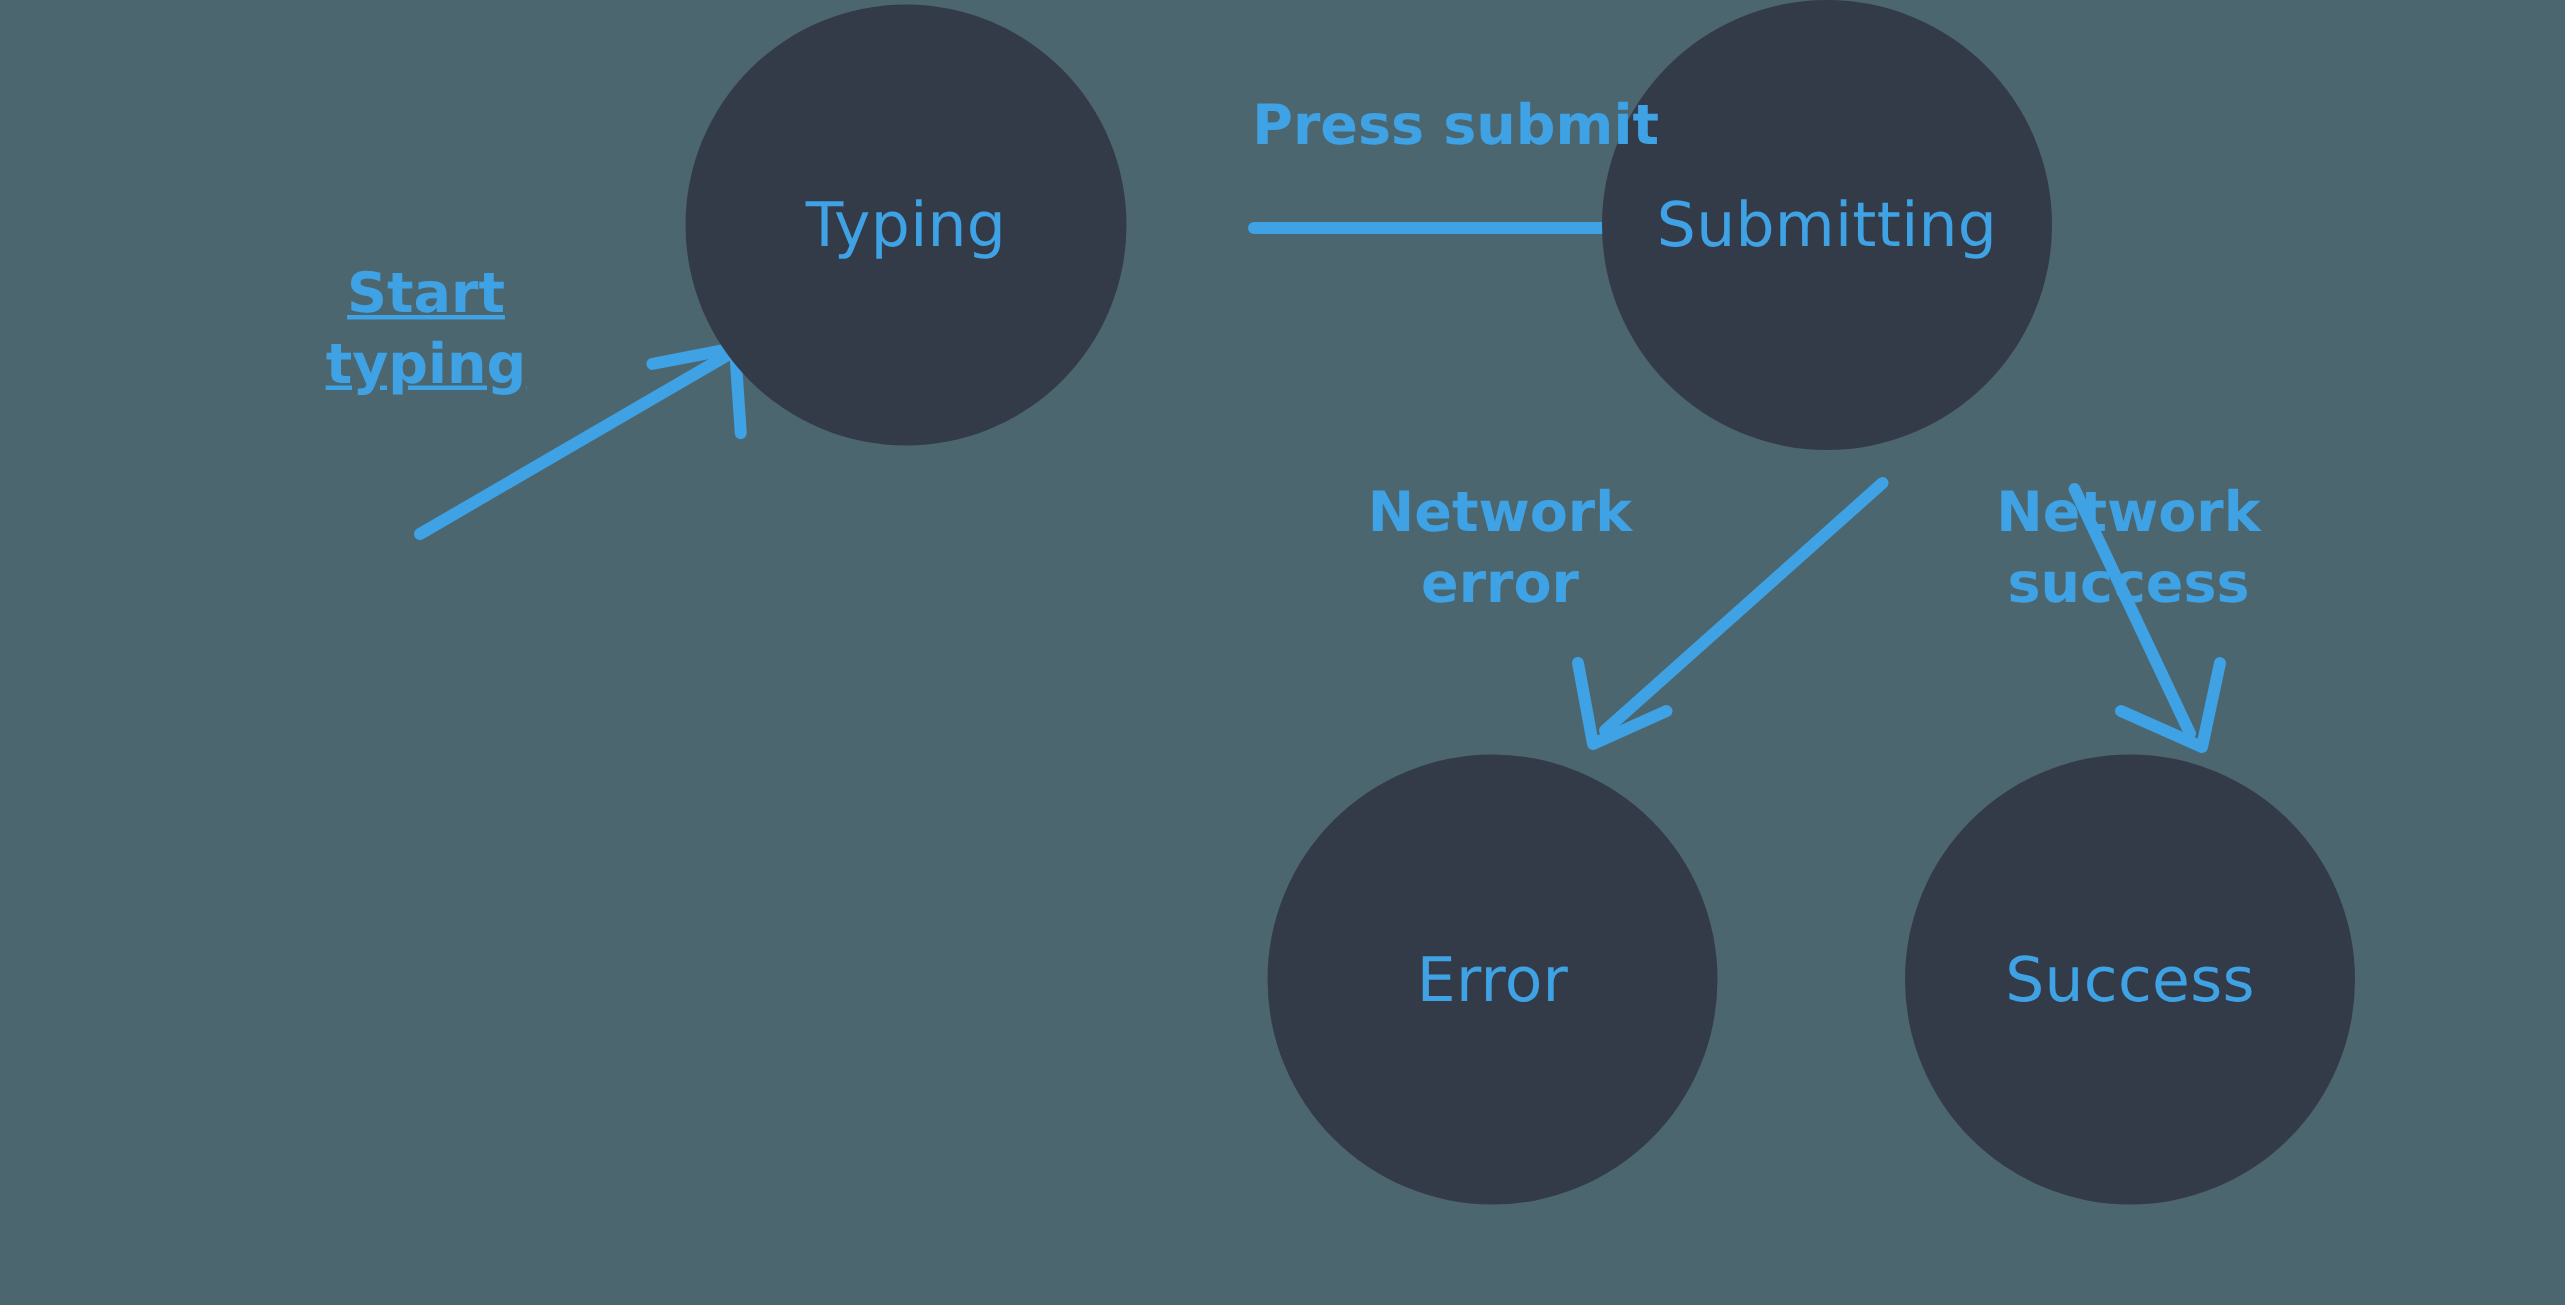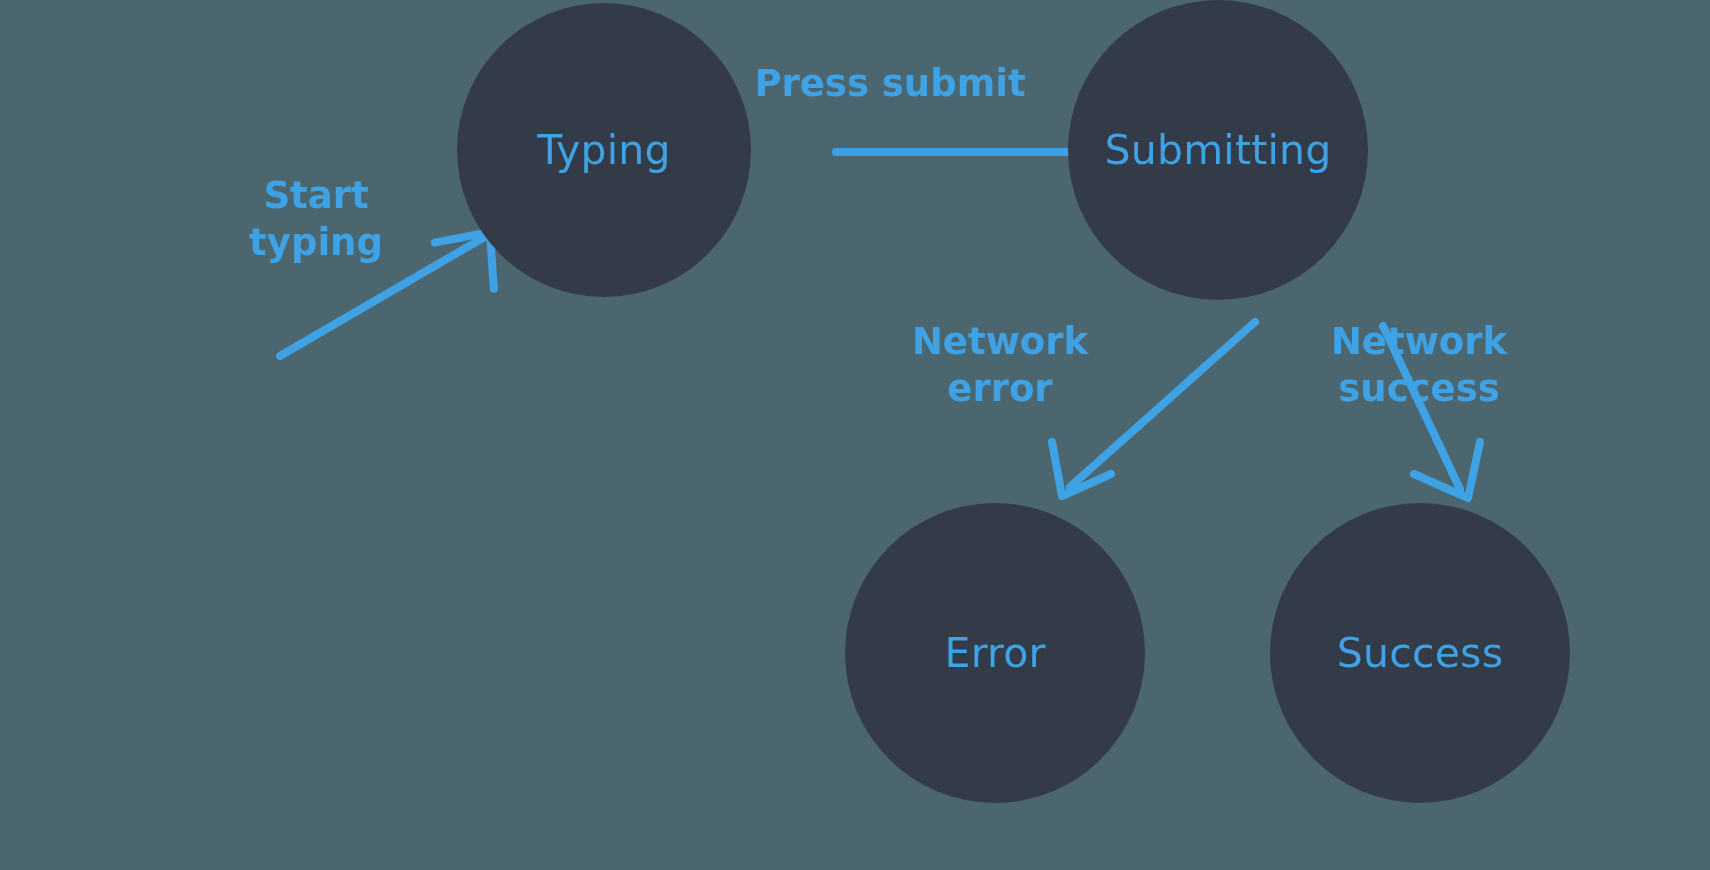--- a/index.html
+++ b/index.html
@@ -96,24 +96,24 @@
   </div>
 
   <div class="state-node" style="left:845px; top:503px; width:300px; height:300px;">
     <span class="state-label">Error</span>
   </div>
 
   <div class="state-node" style="left:1270px; top:503px; width:300px; height:300px;">
     <span class="state-label">Success</span>
   </div>
 
-  <div class="edge-label" style="left:176px; top:172px; width:280px;">Start
+  <div class="edge-label" style="left:144px; top:172px; width:280px;text-decoration:underline;">Start
 typing</div>
 
-  <div class="edge-label" style="left:690px; top:60px; width:400px;">Press submit</div>
+  <div class="edge-label" style="left:706px; top:60px; width:400px;text-align:right;">Press submit</div>
 
   <div class="edge-label" style="left:860px; top:318px; width:280px;">Network
 error</div>
 
   <div class="edge-label" style="left:1279px; top:318px; width:280px;">Network
 success</div>
 
 </div>
 
 </body></html>

